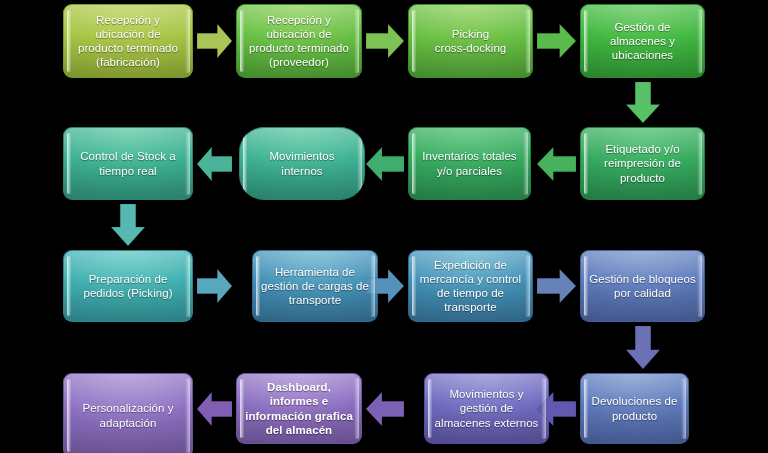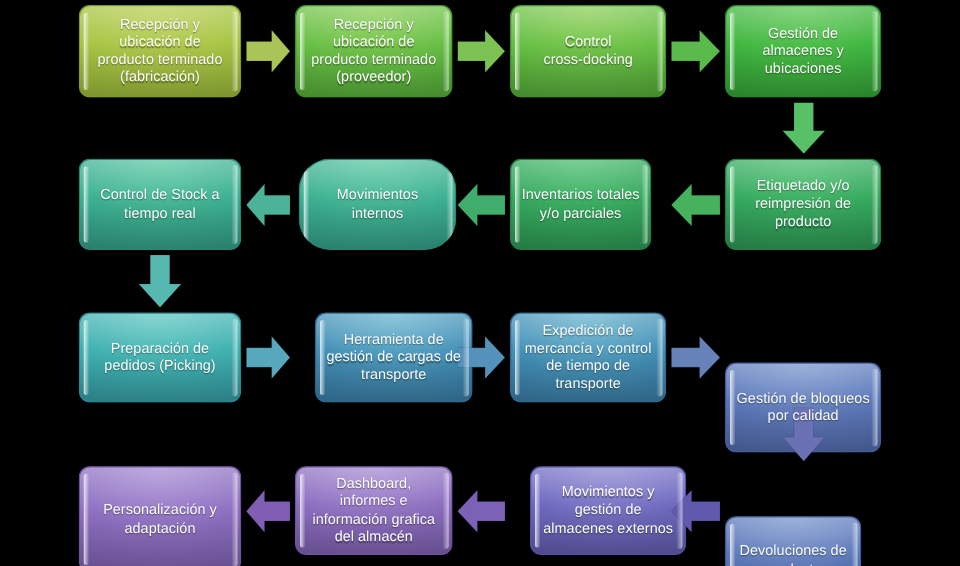--- a/index.html
+++ b/index.html
@@ -82,21 +82,20 @@
     background:
       linear-gradient(to bottom,rgba(255,255,255,.26),rgba(255,255,255,0) 42%,rgba(0,0,0,.22)),
       radial-gradient(120% 150% at 50% 0%,#6ab6cf 0%,#438fb6 48%,#33719d 100%);
     box-shadow:inset 0 0 0 1px #2e6a94, 0 2px 4px rgba(0,0,0,.6);
   }
   .c-blue2{
     background:
       linear-gradient(to bottom,rgba(255,255,255,.26),rgba(255,255,255,0) 42%,rgba(0,0,0,.22)),
       radial-gradient(120% 150% at 50% 0%,#7d99cd 0%,#5d79bb 48%,#4a62a4 100%);
     box-shadow:inset 0 0 0 1px #455c9c, 0 2px 4px rgba(0,0,0,.6);
-    margin-top:40px;
   }
   .c-purple1{
     background:
       linear-gradient(to bottom,rgba(255,255,255,.26),rgba(255,255,255,0) 42%,rgba(0,0,0,.22)),
       radial-gradient(120% 150% at 50% 0%,#8e8bd2 0%,#6f69bf 48%,#5a55a8 100%);
     box-shadow:inset 0 0 0 1px #54509f, 0 2px 4px rgba(0,0,0,.6);
     margin-left:16px;
   }
   .c-purple2{
     background:
@@ -119,34 +118,34 @@
 producto terminado
 (fabricación)</span>
     </div>
     <div class="box c-green1" style="left: 236px; top: 4px; width: 126px; height: 74px;">
       <span class="lbl">Recepción y
 ubicación de
 producto terminado
 (proveedor)</span>
     </div>
     <div class="box c-green1" style="left: 408px; top: 4px; width: 125px; height: 74px;">
-      <span class="lbl">Control
+      <span class="lbl">Picking
 cross-docking</span>
     </div>
     <div class="box c-green2" style="left: 580px; top: 4px; width: 125px; height: 74px;">
       <span class="lbl">Gestión de
 almacenes y
 ubicaciones</span>
     </div>
     <div class="box c-green3" style="left: 580px; top: 127px; width: 125px; height: 73px;">
       <span class="lbl">Etiquetado y/o
 reimpresión de
 producto</span>
     </div>
-    <div class="box c-green3" style="left: 408px; top: 127px; width: 113px; height: 73px;">
+    <div class="box c-green3" style="left: 408px; top: 127px; width: 123px; height: 73px;">
       <span class="lbl">Inventarios totales
 y/o parciales</span>
     </div>
     <div class="box c-teal1" style="left: 239px; top: 127px; width: 126px; height: 73px; border-radius: 25px;">
       <span class="lbl">Movimientos
 internos</span>
     </div>
     <div class="box c-teal2" style="left: 63px; top: 250px; width: 130px; height: 72px;">
       <span class="lbl">Preparación de
 pedidos (Picking)</span>
@@ -172,21 +171,21 @@
     </div>
     <div class="box c-blue2" style="left: 580px; top: 373px; width: 109px; height: 71px;">
       <span class="lbl">Devoluciones de
 producto</span>
     </div>
     <div class="box c-purple1" style="left: 408px; top: 373px; width: 125px; height: 71px;">
       <span class="lbl">Movimientos y
 gestión de
 almacenes externos</span>
     </div>
-    <div class="box c-purple2" style="left: 236px; top: 373px; width: 126px; height: 71px;">
+    <div class="box c-purple2" style="left: 236px; top: 373px; width: 126px; height: 71px; font-weight: bold;">
       <span class="lbl">Dashboard,
 informes e
 información grafica
 del almacén</span>
     </div>
     <div class="box c-purple2" style="left: 63px; top: 373px; width: 130px; height: 85px;">
       <span class="lbl">Personalización y
 adaptación</span>
     </div>
     <div class="arrow" style="left: 197px; top: 24px; width: 35px; height: 34px;">

